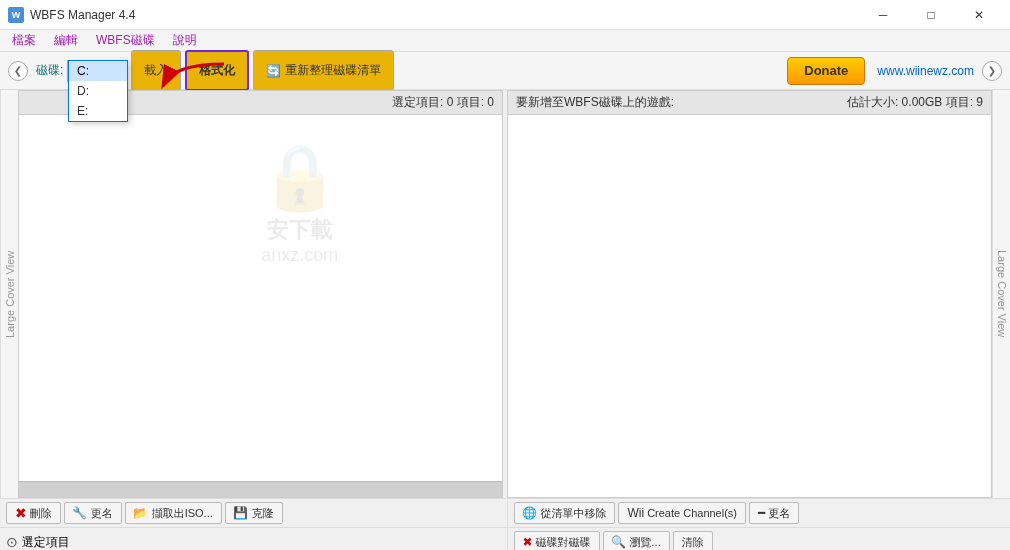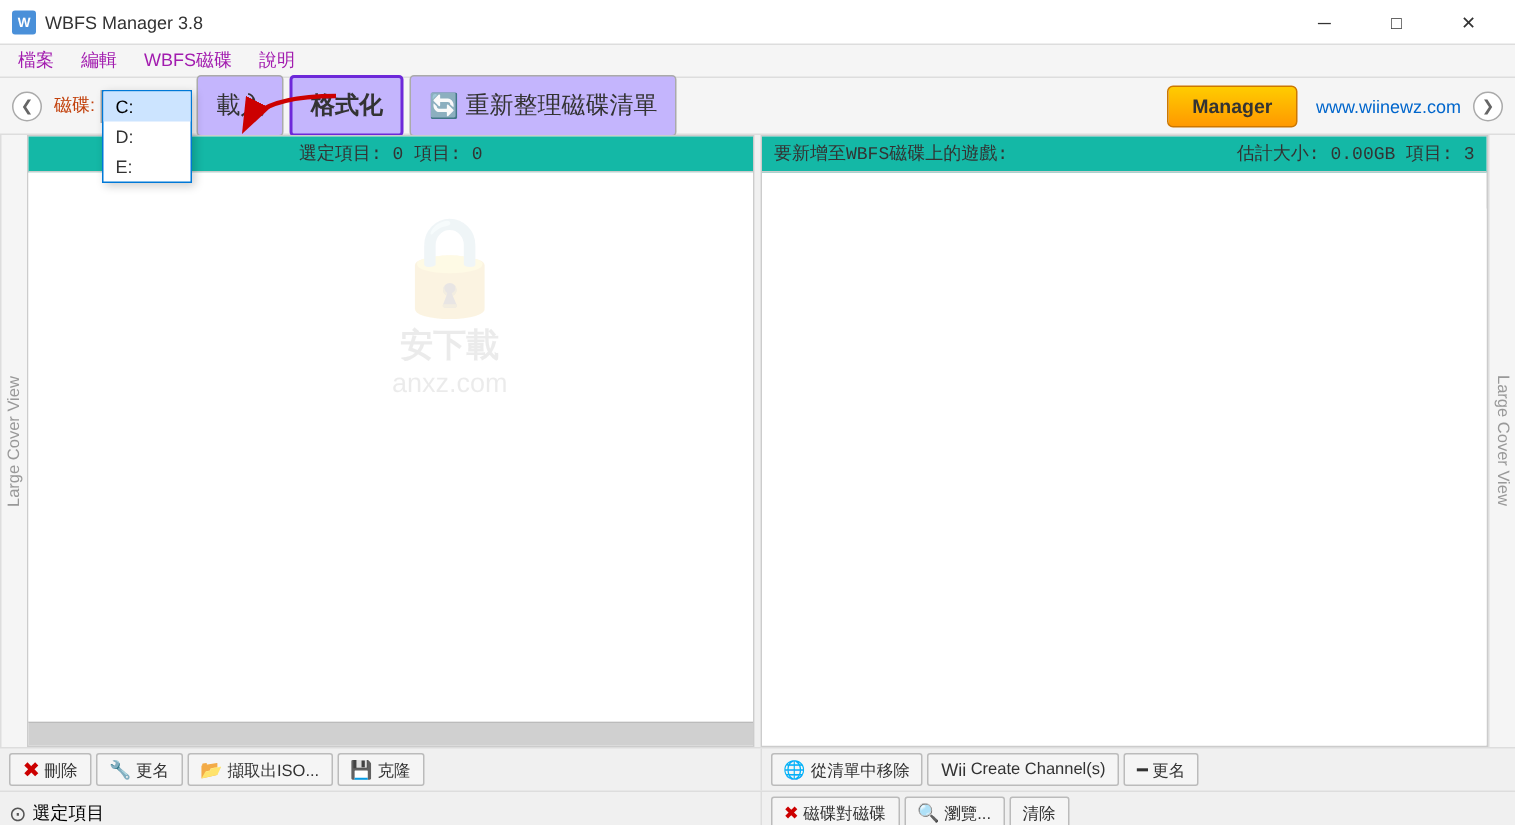--- a/index.html
+++ b/index.html
@@ -77,21 +77,21 @@
     }
     .nav-btn {
       width: 20px; height: 20px;
       border: 1px solid #aaa;
       background: #fff;
       border-radius: 10px;
       cursor: pointer;
       display: flex; align-items: center; justify-content: center;
       font-size: 10px; color: #666;
     }
-    .disk-label { font-size: 12px; color: #c2410c; margin-left: 4px; }
+    .disk-label { font-size: 12px; color: #0f766e; margin-left: 4px; }
     .disk-select-wrapper {
       position: relative;
       display: inline-block;
     }
     .disk-select {
       width: 60px; height: 22px;
       border: 1px solid #aaa;
       background: #fff;
       font-size: 12px;
       padding: 0 4px;
@@ -103,24 +103,24 @@
       position: absolute;
       right: 2px; top: 50%;
       transform: translateY(-50%);
       pointer-events: none;
       font-size: 10px; color: #555;
     }
     .toolbar-btn {
       height: 41px;
       padding: 0 12px;
       border: 1px solid #aaa;
-      background: #c4b5fd;
+      background: #eab308;
       border-radius: 3px;
       cursor: pointer;
-      font-size: 16px;
+      font-size: 12px;
       color: #333;
       display: flex; align-items: center; gap: 4px;
     }
     .toolbar-btn.format-btn {
       border: 2px solid #6d28d9;
       font-weight: bold;
     }
     .toolbar-btn.reorg-btn {
       border: 1px solid #aaa;
     }
@@ -197,28 +197,27 @@
     .right-panel {
       flex: 1;
       border: 1px solid #ccc;
       background: #fff;
       display: flex;
       flex-direction: column;
       margin-left: 4px;
       gap: 24px;
     }
     .panel-header {
-      background: #14b8a6;
+      background: #e5e5e5;
       border-bottom: 1px solid #ccc;
       padding: 3px 8px;
       font-size: 12px;
       color: #333;
       display: flex;
-      justify-content: center;
-      font-family: Liberation Mono, monospace;
+      justify-content: flex-end;
     }
     .panel-content {
       flex: 1;
       background: #fff;
       position: relative;
       overflow: hidden;
     }
     
     .panel-progress {
       height: 16px;
@@ -287,21 +286,21 @@
       border-left: 1px solid #ddd;
       margin-left: 4px;
     }
   </style>
 </head>
 <body>
 
 <div class="title-bar">
   <div class="title-bar-left">
     <div class="title-bar-icon">W</div>
-    <span>WBFS Manager 3.8</span>
+    <span>WBFS Manager 4.4</span>
   </div>
   <div class="title-bar-controls">
     <button class="title-btn">─</button>
     <button class="title-btn">□</button>
     <button class="title-btn close">✕</button>
   </div>
 </div>
 
 <div class="menu-bar">
   <div class="menu-item">檔案</div>
@@ -320,21 +319,21 @@
       <option>E:</option>
     </select>
     <span class="disk-dropdown-arrow">▼</span>
   </div>
   <button class="toolbar-btn">載入</button>
   <button class="toolbar-btn format-btn">格式化</button>
   <button class="toolbar-btn reorg-btn">
     <span>🔄</span>
     <span>重新整理磁碟清單</span>
   </button>
-  <button class="donate-btn">Manager</button>
+  <button class="donate-btn">Donate</button>
   <a class="website-link" href="#">www.wiinewz.com</a>
   <button class="nav-btn-right">❯</button>
 </div>
 
 <div class="dropdown-overlay">
   <div class="dropdown-item selected">C:</div>
   <div class="dropdown-item">D:</div>
   <div class="dropdown-item">E:</div>
 </div>
 
@@ -360,21 +359,21 @@
       </div>
       <div class="panel-content">
         
       </div>
       <div class="panel-progress"></div>
     </div>
 
     <div class="right-panel">
       <div class="panel-header">
         <span style="margin-right:auto">要新增至WBFS磁碟上的遊戲:</span>
-        <span>估計大小: 0.00GB  項目: 3</span>
+        <span>估計大小: 0.00GB  項目: 9</span>
       </div>
       <div class="panel-content">
       </div>
     </div>
   </div>
   <div class="side-label-right">Large Cover View</div>
 </div>
 
 <div style="position:absolute; top:140px; left:260px; opacity:0.12; pointer-events:none; z-index:1; text-align:center;">
   <div style="font-size:64px; color:#888;">🔒</div>

